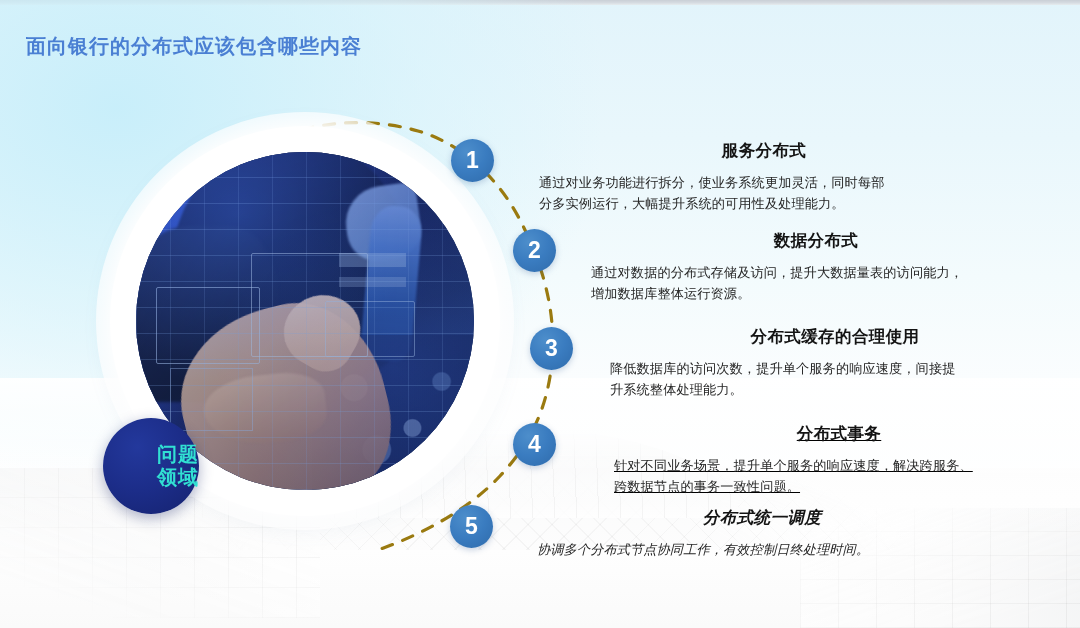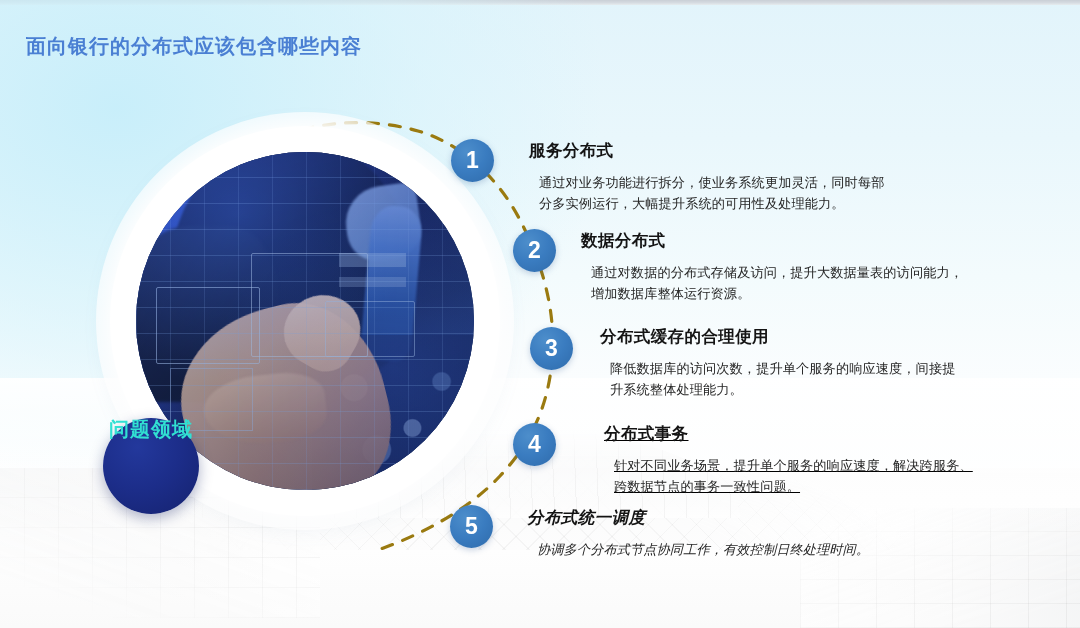--- a/index.html
+++ b/index.html
@@ -184,38 +184,38 @@
   }
   .ph-tint{
     position:absolute;inset:0;
     background:linear-gradient(160deg,rgba(36,66,200,.34) 0%,rgba(16,30,90,.24) 55%,rgba(28,52,140,.30) 100%);
   }
 
   
   .badge{
     position:absolute;left:103px;top:418px;width:96px;height:96px;border-radius:50%;
     background:radial-gradient(circle at 36% 30%,#23389c 0%,#1c2d89 48%,#15226e 100%);
-    display:flex;align-items:flex-start;justify-content:center;
+    display:flex;align-items:flex-end;justify-content:center;flex-direction:column;
     box-shadow:0 4px 14px rgba(20,35,100,.35);
   }
   .badge-line{
     color:#31e0d2;font-size:20px;font-weight:bold;line-height:23px;letter-spacing:1px;
   }
 
   
   .num{
     position:absolute;width:43px;height:43px;border-radius:50%;
     background:radial-gradient(circle at 36% 30%,#4d8ecb 0%,#3a7cc0 48%,#2f6bab 100%);
     color:#ffffff;font-size:23px;font-weight:bold;
     display:flex;align-items:center;justify-content:center;
     box-shadow:0 2px 6px rgba(40,80,140,.25);
   }
   .txt{position:absolute;}
   .txt h3{
-    margin:0 0 3px 0;font-size:16.5px;font-weight:bold;color:#141414;letter-spacing:.4px;
+    margin:0 0 3px 0;font-size:16.5px;font-weight:bold;color:#141414;letter-spacing:.4px;text-align:center;
   }
   .txt p{
     margin:10px;font-size:13.2px;line-height:21px;color:#262626;letter-spacing:.1px;white-space:pre-line;
   }
 </style>
 </head>
 <body>
 
 <div class="slide">
 

